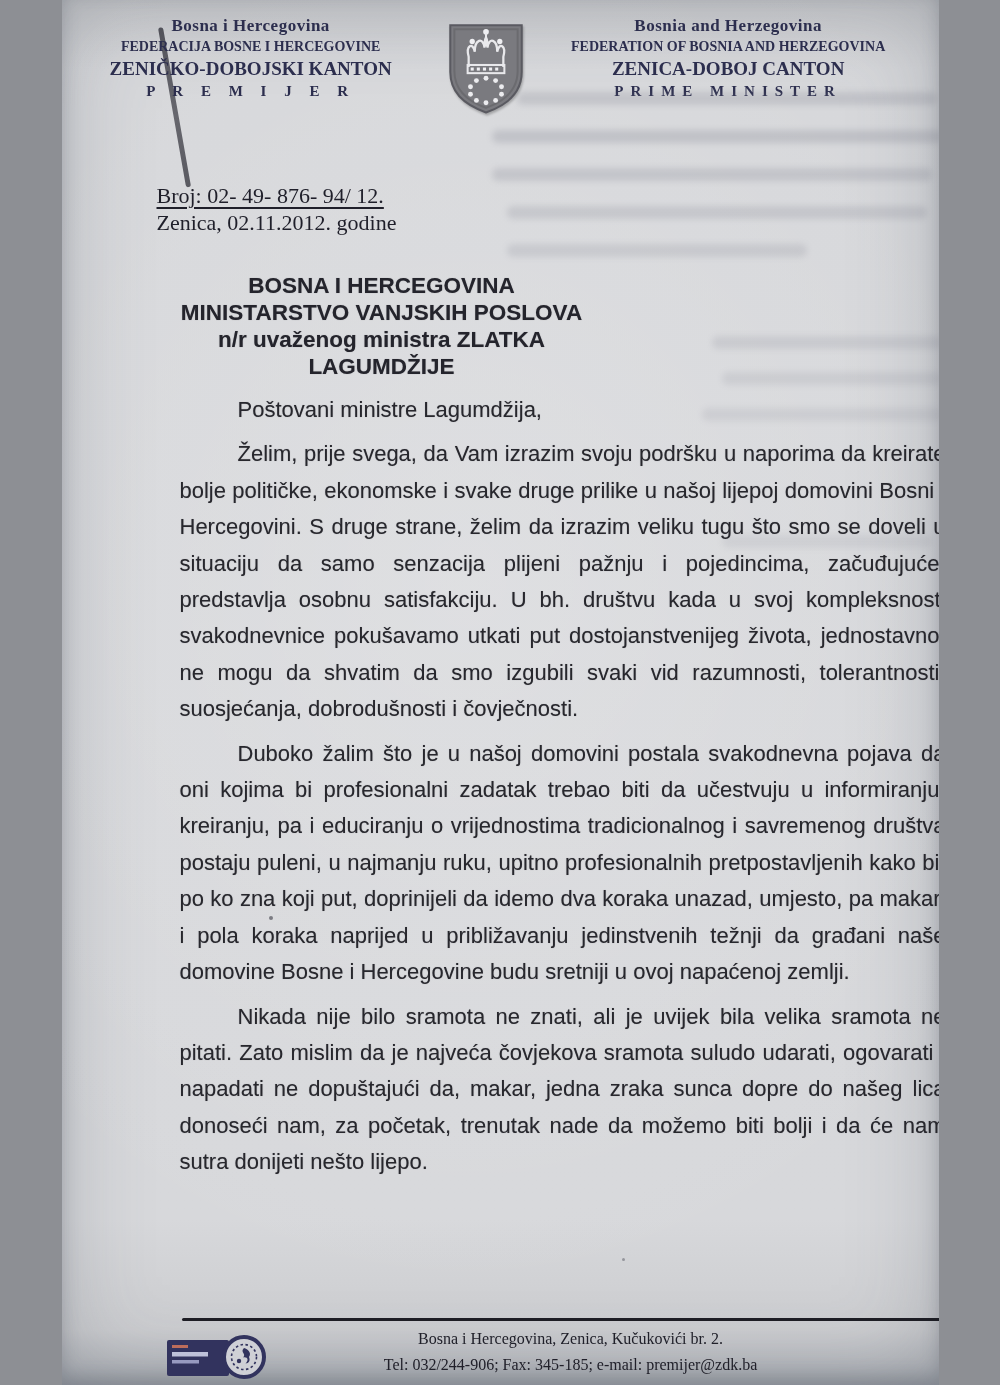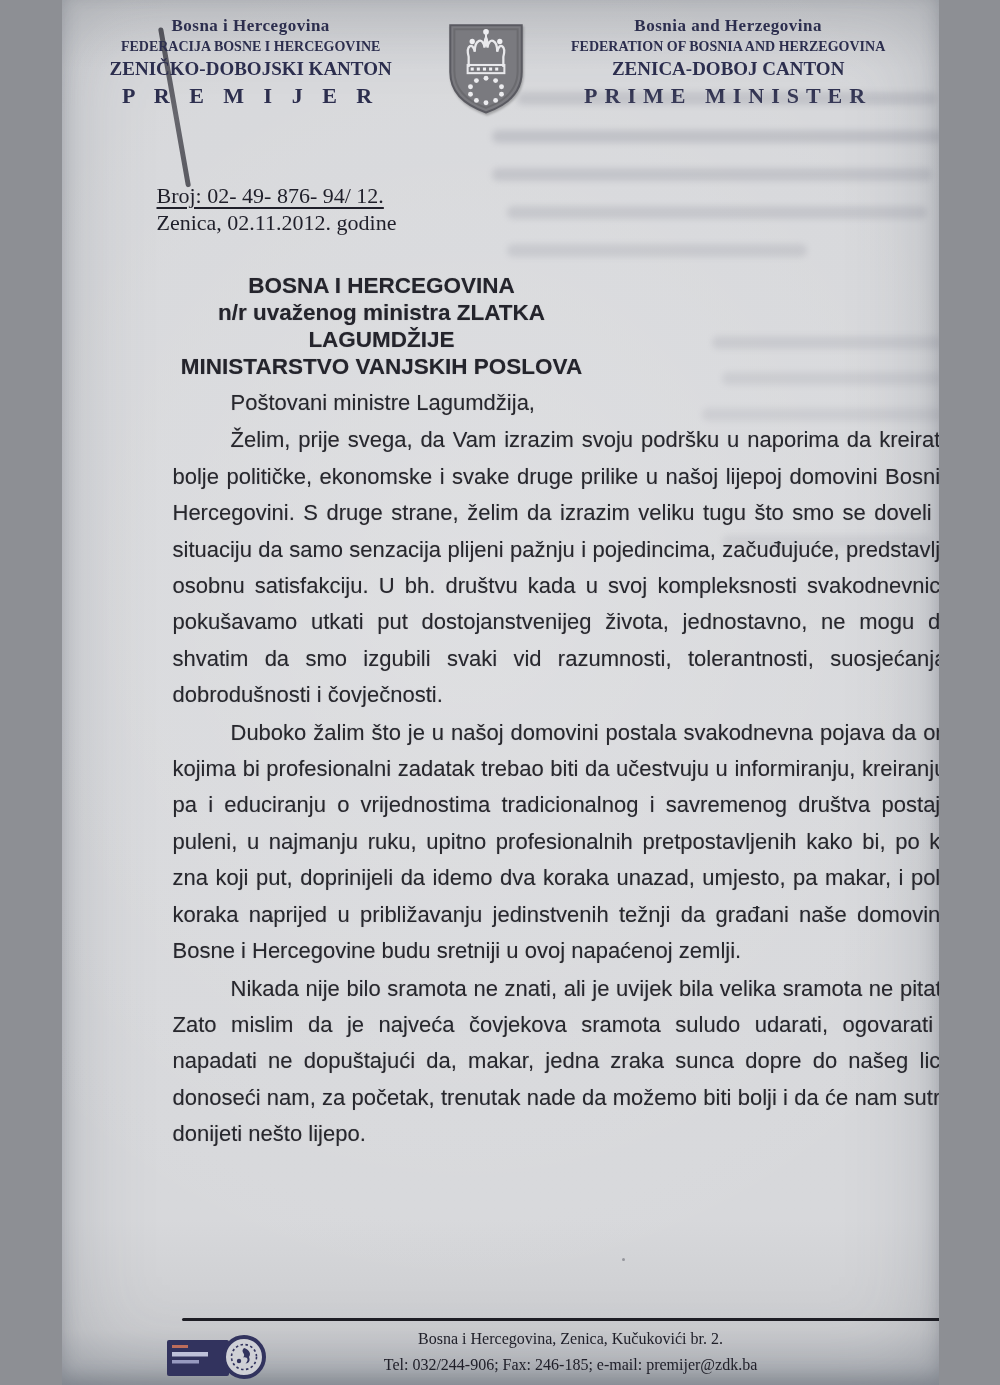--- a/index.html
+++ b/index.html
@@ -20,21 +20,21 @@
     position:absolute;top:16px;left:0;width:100%;
     display:flex;justify-content:space-between;align-items:flex-start;
     color:#2c2e4e;
   }
   .lh-block{text-align:center;font-weight:bold;}
   .lh-left{width:452px;padding-left:8px;}
   .lh-right{width:470px;padding-right:22px;}
   .lh-l1{font-size:17px;letter-spacing:0.5px;}
   .lh-l2{font-size:14px;margin-top:3px;}
   .lh-l3{font-size:19px;margin-top:3px;}
-  .lh-l4{font-size:22px;margin-top:3px;letter-spacing:7px;}
+  .lh-l4{font-size:15px;margin-top:3px;letter-spacing:7px;}
   .emblem-wrap{width:108px;flex:0 0 auto;display:flex;justify-content:center;padding-top:0;}
   
   .pen-mark{
     position:absolute;left:96px;top:28px;width:5px;height:162px;
     background:linear-gradient(to bottom,#34343d,#4a4a52 55%,#3a3a42);
     transform:rotate(-10deg);transform-origin:top left;border-radius:3px;opacity:.8;
   }
   
   .ghost{position:absolute;height:13px;border-radius:6px;background:#6f7180;filter:blur(3px);}
   
@@ -47,21 +47,21 @@
     font-size:22.5px;line-height:27px;color:#24242c;
     text-shadow:0 0 1px rgba(36,36,44,.35);
   }
   
   .letter-body{
     position:absolute;left:110px;top:384px;width:782px;
     font-family:"Liberation Sans", sans-serif;
     font-size:22px;line-height:36.4px;color:#27272d;
     text-shadow:0 0 1px rgba(39,39,45,.30);
   }
-  .letter-body p{margin:1px;text-align:justify;}
+  .letter-body p{margin:8px;text-align:justify;}
   .salutation{text-indent:58px;text-align:left !important;}
   .indent{text-indent:58px;}
   
   .footer-rule{position:absolute;left:120px;top:1318px;width:778px;height:3px;background:#1d1d24;border-radius:2px;}
   .footer-text{
     position:absolute;left:120px;top:1326px;width:778px;text-align:center;
     font-size:16px;line-height:26px;color:#20202a;
   }
   .footer-logo{position:absolute;left:103px;top:1333px;}
   .speck{position:absolute;background:#3a3a44;border-radius:50%;}
@@ -132,22 +132,22 @@
   <div class="speck" style="left:207px;top:916px;width:4px;height:4px;opacity:.6;"></div>
   <div class="speck" style="left:560px;top:1258px;width:3px;height:3px;opacity:.4;"></div>
 
   <div class="ref">
     <div class="ref-number">Broj: 02- 49- 876- 94/ 12.</div>
     <div class="ref-date">Zenica, 02.11.2012. godine</div>
   </div>
 
   <div class="addressee">
     <div>BOSNA I HERCEGOVINA</div>
+    <div>MINISTARSTVO VANJSKIH POSLOVA</div>
     <div>n/r uvaženog ministra ZLATKA LAGUMDŽIJE</div>
-    <div>MINISTARSTVO VANJSKIH POSLOVA</div>
   </div>
 
   <main class="letter-body">
     <p class="salutation">Poštovani ministre Lagumdžija,</p>
     <p class="indent">Želim, prije svega, da Vam izrazim svoju podršku u naporima da kreirate bolje političke, ekonomske i svake druge prilike u našoj lijepoj domovini Bosni i Hercegovini. S druge strane, želim da izrazim veliku tugu što smo se doveli u situaciju da samo senzacija plijeni pažnju i pojedincima, začuđujuće, predstavlja osobnu satisfakciju. U bh. društvu kada u svoj kompleksnosti svakodnevnice pokušavamo utkati put dostojanstvenijeg života, jednostavno, ne mogu da shvatim da smo izgubili svaki vid razumnosti, tolerantnosti, suosjećanja, dobrodušnosti i čovječnosti.</p>
     <p class="indent">Duboko žalim što je u našoj domovini postala svakodnevna pojava da oni kojima bi profesionalni zadatak trebao biti da učestvuju u informiranju, kreiranju, pa i educiranju o vrijednostima tradicionalnog i savremenog društva postaju puleni, u najmanju ruku, upitno profesionalnih pretpostavljenih kako bi, po ko zna koji put, doprinijeli da idemo dva koraka unazad, umjesto, pa makar, i pola koraka naprijed u približavanju jedinstvenih težnji da građani naše domovine Bosne i Hercegovine budu sretniji u ovoj napaćenoj zemlji.</p>
     <p class="indent">Nikada nije bilo sramota ne znati, ali je uvijek bila velika sramota ne pitati. Zato mislim da je najveća čovjekova sramota suludo udarati, ogovarati i napadati ne dopuštajući da, makar, jedna zraka sunca dopre do našeg lica donoseći nam, za početak, trenutak nade da možemo biti bolji i da će nam sutra donijeti nešto lijepo.</p>
   </main>
 
   <div class="footer-rule"></div>
@@ -160,16 +160,16 @@
       <rect x="7" y="27" width="27" height="3.5" fill="rgba(185,190,225,0.75)"></rect>
       <circle cx="79" cy="24" r="20" fill="#cfd0d6" stroke="#32335e" stroke-width="4"></circle>
       <circle cx="79" cy="24" r="12.5" fill="none" stroke="#32335e" stroke-width="1.6" stroke-dasharray="2.5 2.5"></circle>
       <path d="M79 15 c-4.5 4.5 3 5.5 -1 9.5 c5 -1 6 3 2.5 6 c3.5 0 5 -3 3.5 -6.5 c3 -4 -1 -8 -5 -9 z" fill="#32335e"></path>
       <circle cx="74" cy="28" r="2.2" fill="#32335e"></circle>
     </svg>
   </div>
 
   <div class="footer-text">
     <div>Bosna i Hercegovina, Zenica, Kučukovići br. 2.</div>
-    <div>Tel: 032/244-906; Fax: 246-185; e-mail: premijer@zdk.ba</div>
+    <div>Tel: 032/244-906; Fax: 345-185; e-mail: premijer@zdk.ba</div>
   </div>
 
 </div>
 
 </body></html>

